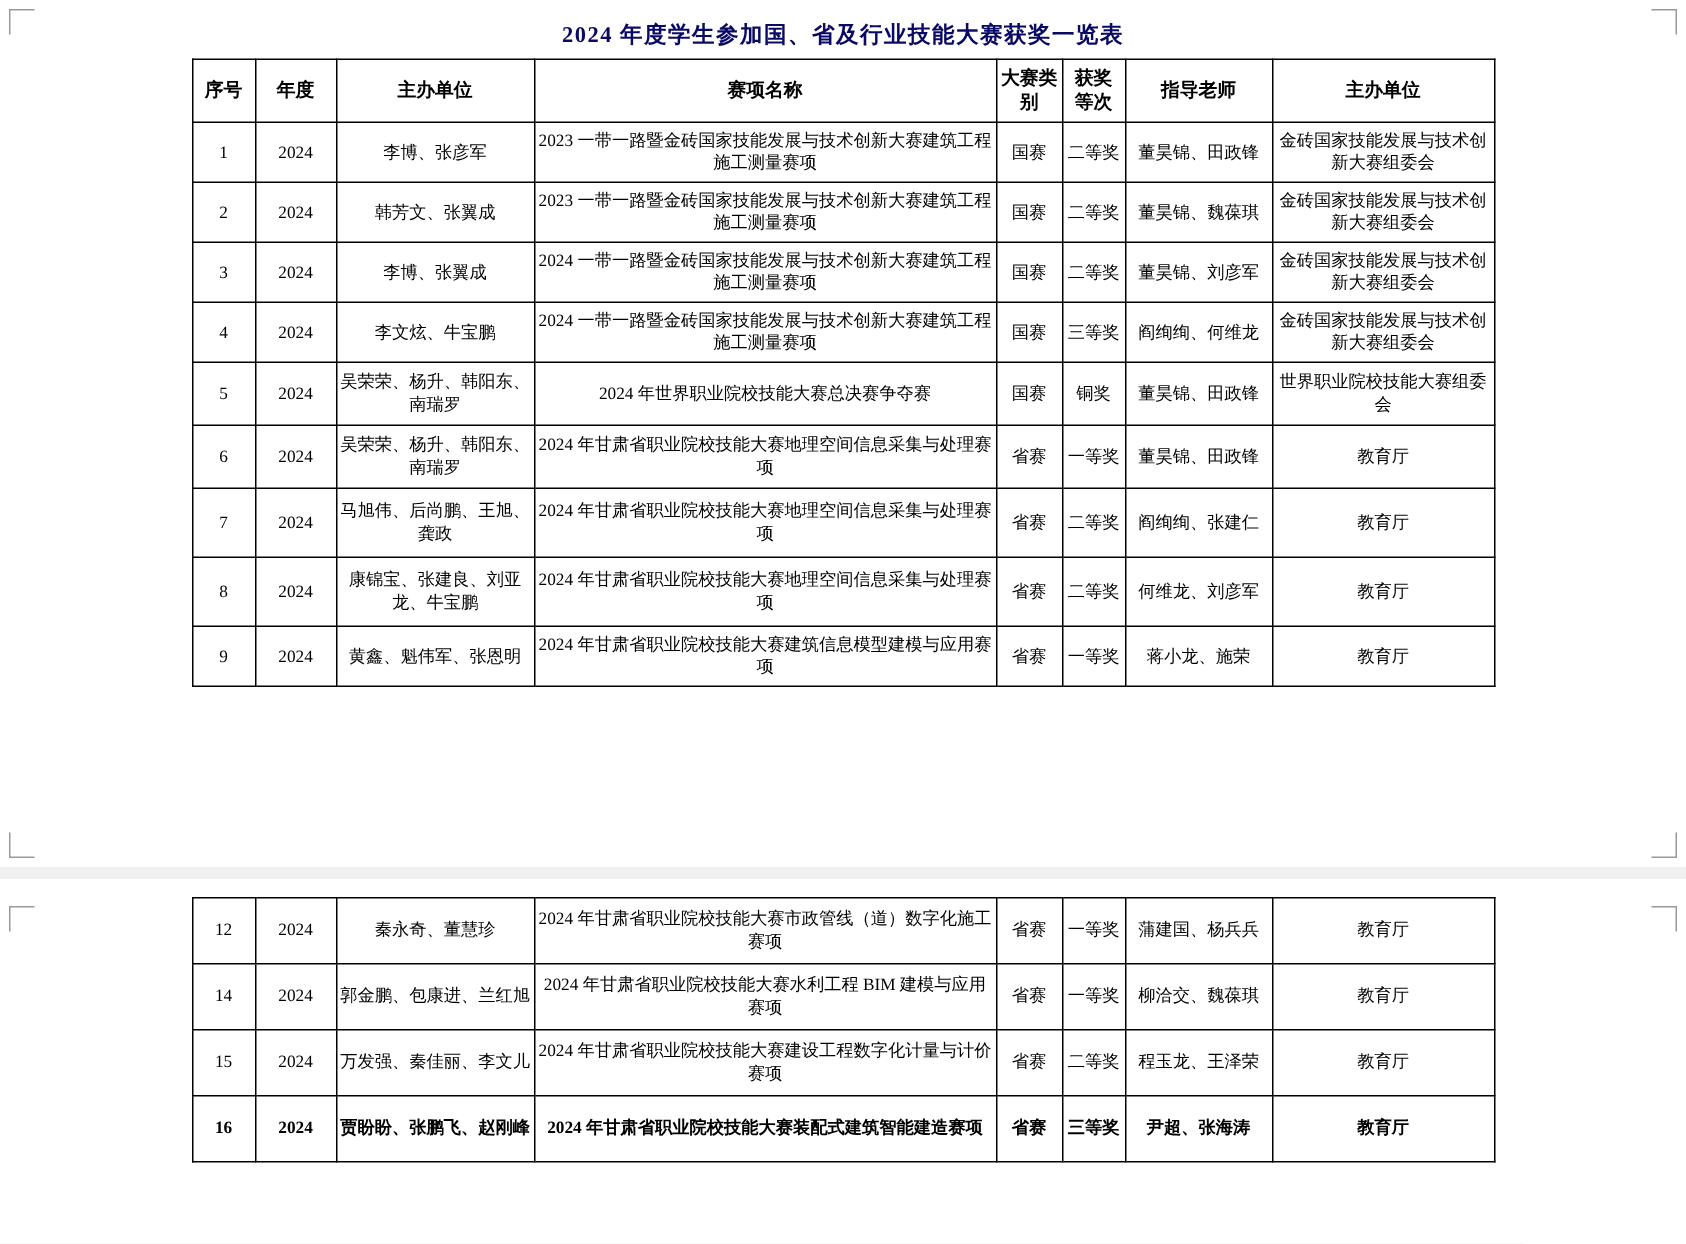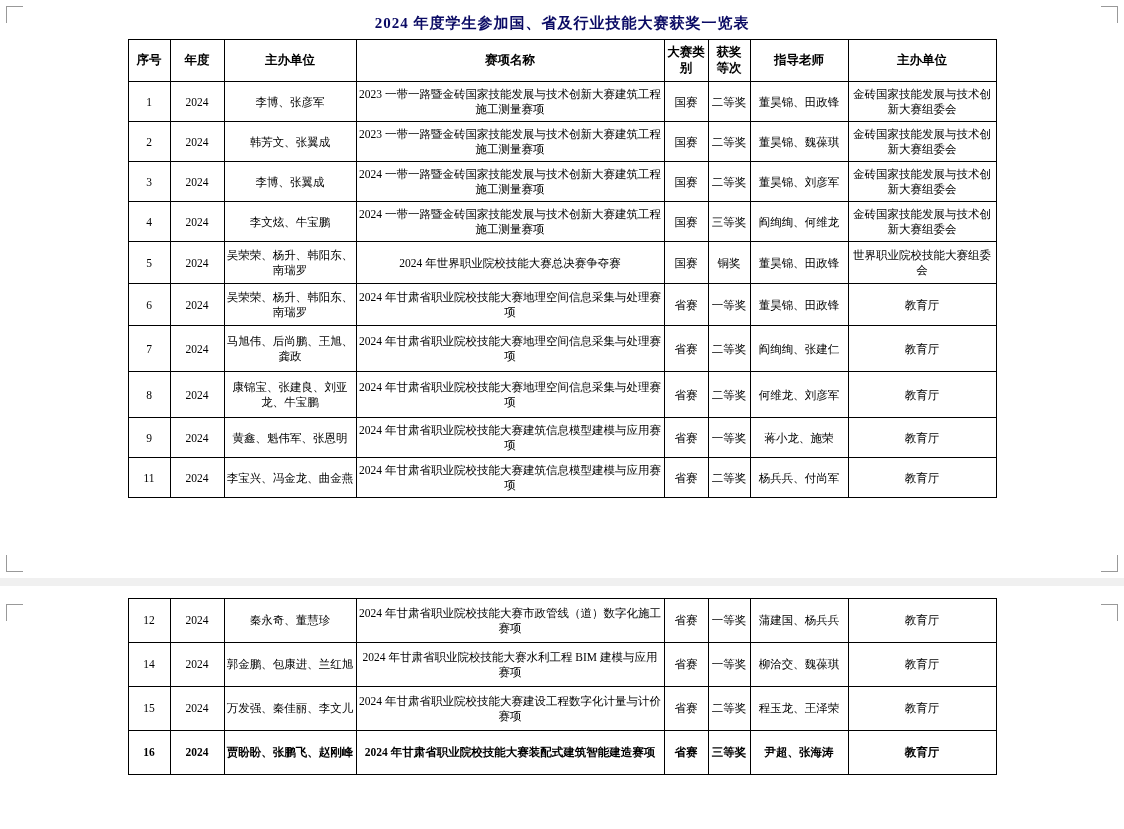--- a/index.html
+++ b/index.html
@@ -203,30 +203,20 @@
           <tr style="height: 40px;">
             <td class="cell-idx">9</td>
             <td class="cell-year">2024</td>
             <td>黄鑫、魁伟军、张恩明</td>
             <td>2024 年甘肃省职业院校技能大赛建筑信息模型建模与应用赛项</td>
             <td>省赛</td>
             <td>一等奖</td>
             <td>蒋小龙、施荣</td>
             <td>教育厅</td>
           </tr>
-          <tr style="height: 40px;">
-            <td class="cell-idx">11</td>
-            <td class="cell-year">2024</td>
-            <td>李宝兴、冯金龙、曲金燕</td>
-            <td>2024 年甘肃省职业院校技能大赛建筑信息模型建模与应用赛项</td>
-            <td>省赛</td>
-            <td>二等奖</td>
-            <td>杨兵兵、付尚军</td>
-            <td>教育厅</td>
-          </tr>
         </tbody>
     </table>
   </div>
 
   <div class="gap"></div>
 
   <div class="sheet sheet-2">
     <div class="crop tl"></div>
     <div class="crop tr"></div>
 

